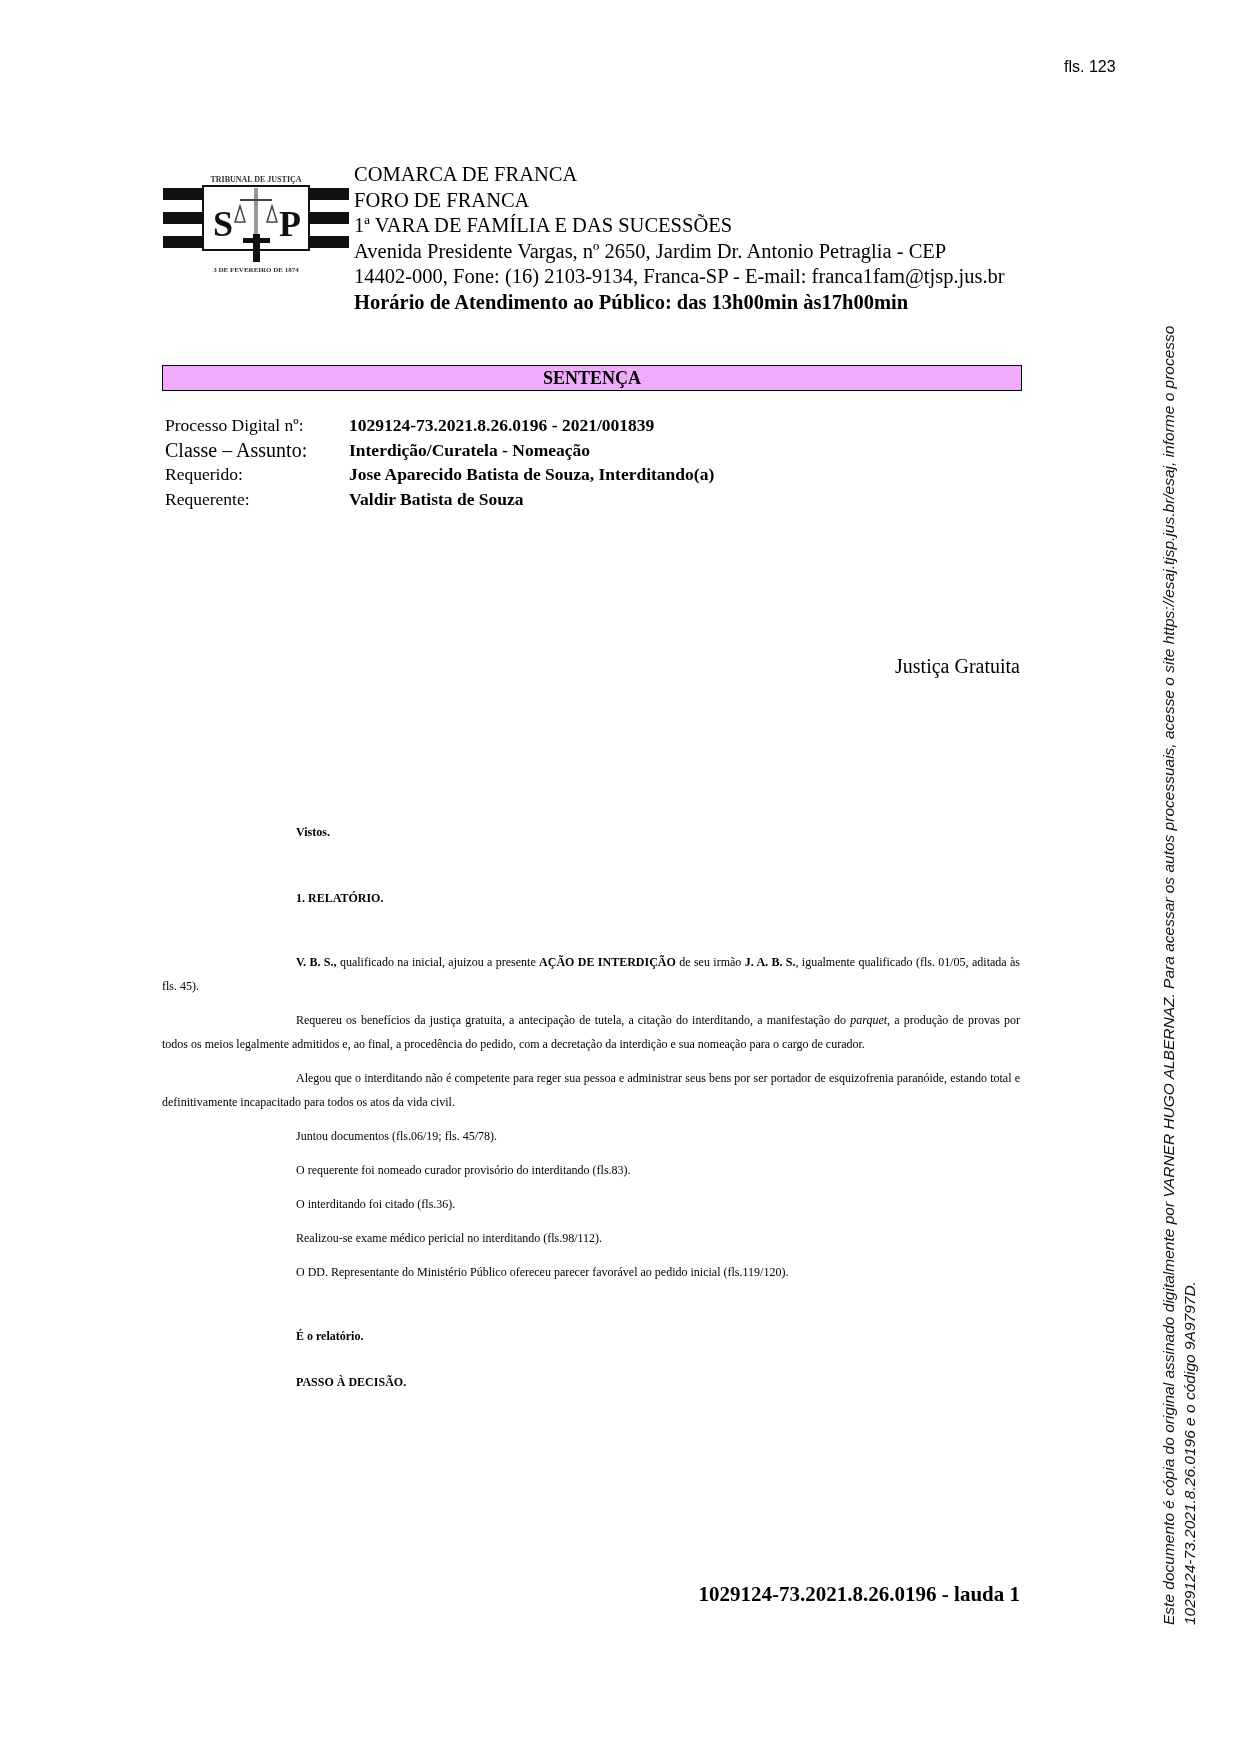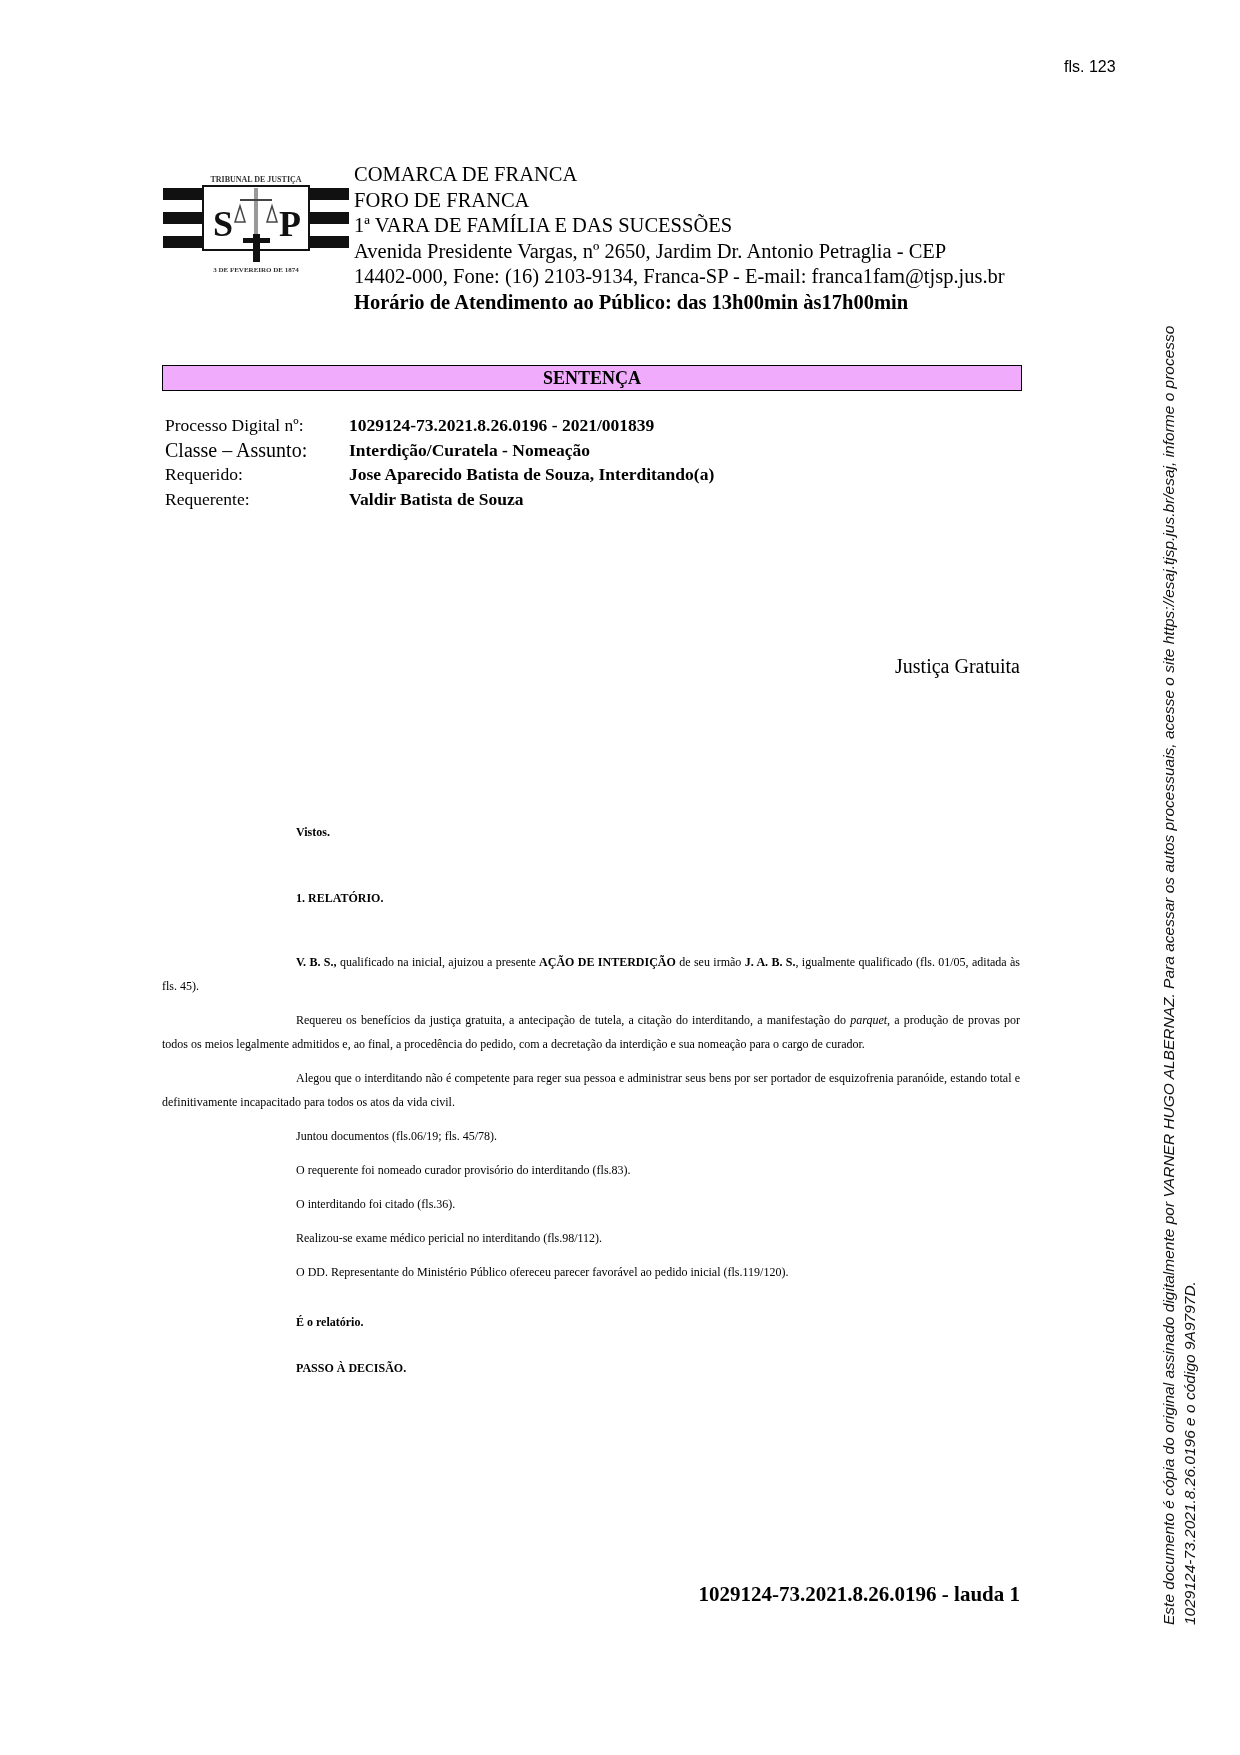--- a/index.html
+++ b/index.html
@@ -86,21 +86,21 @@
   <div class="heading" style="margin-bottom:42px;">Vistos.</div>
   <div class="heading" style="margin-bottom:40px;">1. RELATÓRIO.</div>
   <p><b>V. B. S.,</b><span> qualificado na inicial, ajuizou a presente </span><b>AÇÃO DE INTERDIÇÃO</b><span> de seu irmão </span><b>J. A. B. S.</b><span>, igualmente qualificado (fls. 01/05, aditada às fls. 45).</span></p>
   <p><span>Requereu os benefícios da justiça gratuita, a antecipação de tutela, a citação do interditando, a manifestação do </span><i>parquet</i><span>, a produção de provas por todos os meios legalmente admitidos e, ao final, a procedência do pedido, com a decretação da interdição e sua nomeação para o cargo de curador.</span></p>
   <p>Alegou que o interditando não é competente para reger sua pessoa e administrar seus bens por ser portador de esquizofrenia paranóide, estando total e definitivamente incapacitado para todos os atos da vida civil.</p>
   <p>Juntou documentos (fls.06/19; fls. 45/78).</p>
   <p>O requerente foi nomeado curador provisório do interditando (fls.83).</p>
   <p>O interditando foi citado (fls.36).</p>
   <p>Realizou-se exame médico pericial no interditando (fls.98/112).</p>
   <p>O DD. Representante do Ministério Público ofereceu parecer favorável ao pedido inicial (fls.119/120).</p>
-  <div class="heading" style="margin-top:26px;">É o relatório.</div>
+  <div class="heading" style="margin-top:40px;">É o relatório.</div>
   <div class="heading" style="margin-top:22px;">PASSO À DECISÃO.</div>
 </div>
 
 <div class="abs footer">1029124-73.2021.8.26.0196 - lauda 1</div>
 
 <div class="abs side">
   <div>Este documento é cópia do original assinado digitalmente por VARNER HUGO ALBERNAZ. Para acessar os autos processuais, acesse o site https://esaj.tjsp.jus.br/esaj, informe o processo</div>
   <div>1029124-73.2021.8.26.0196 e o código 9A9797D.</div>
 </div>
 

